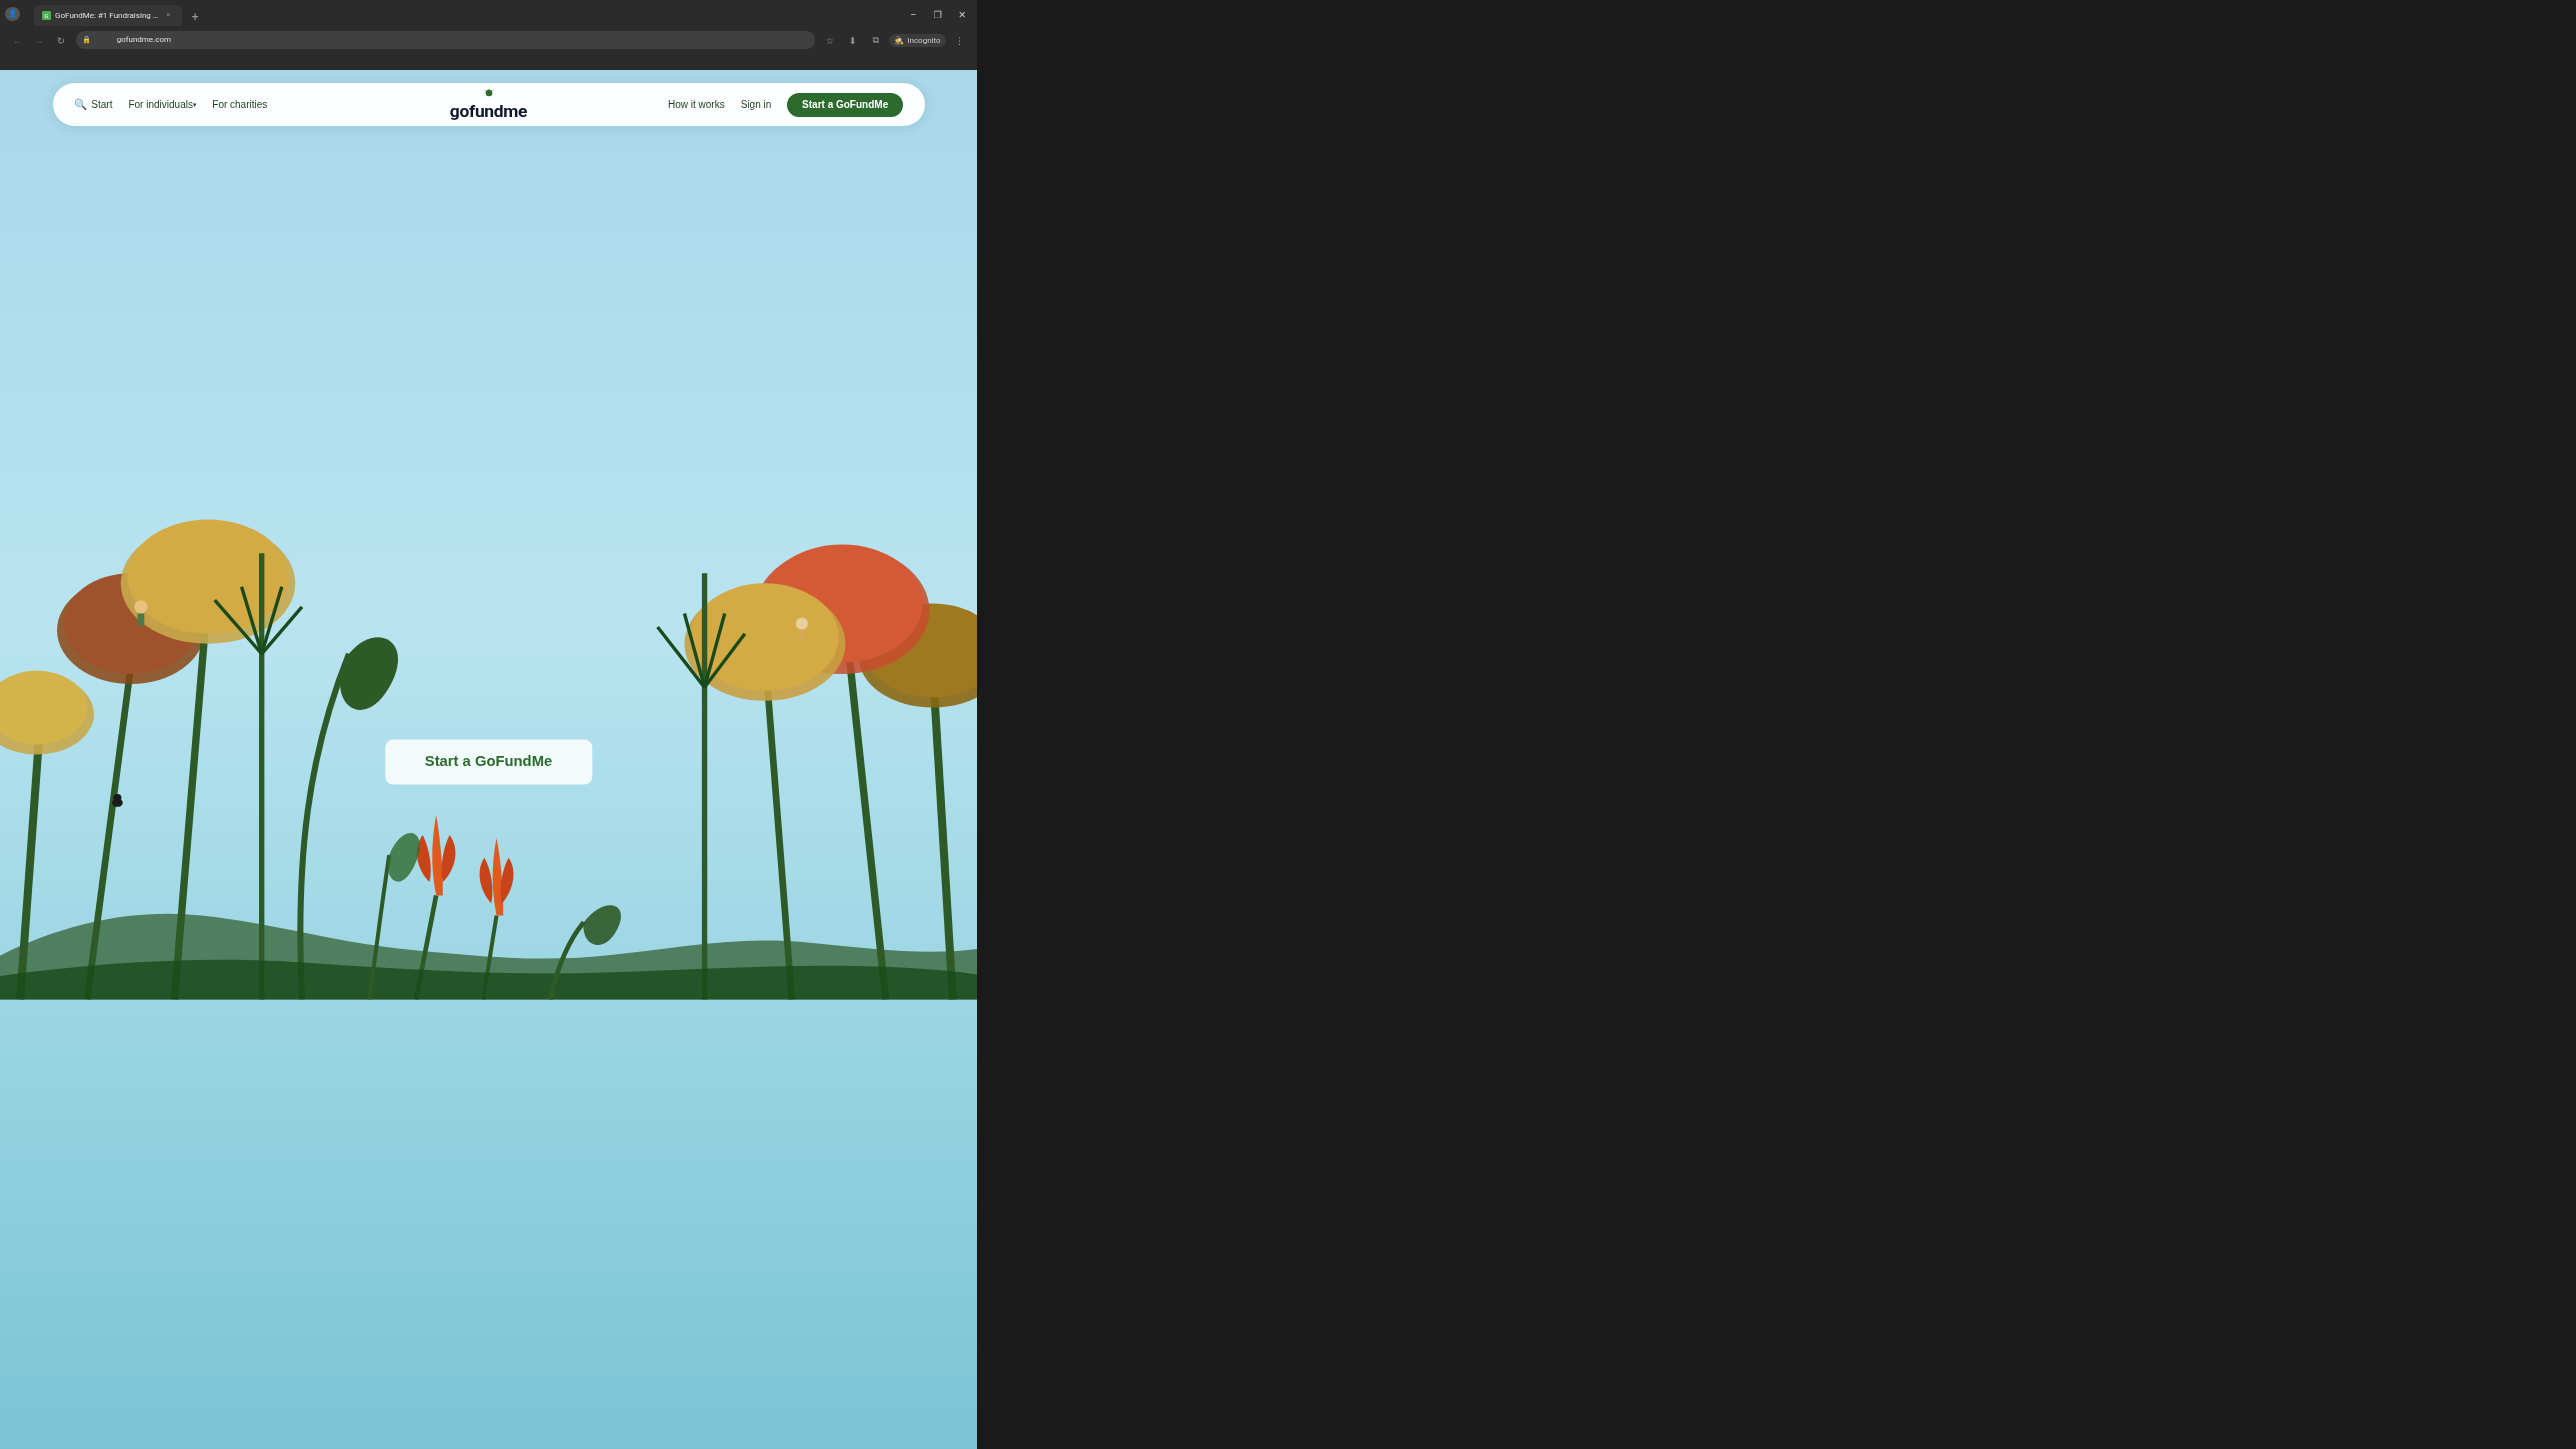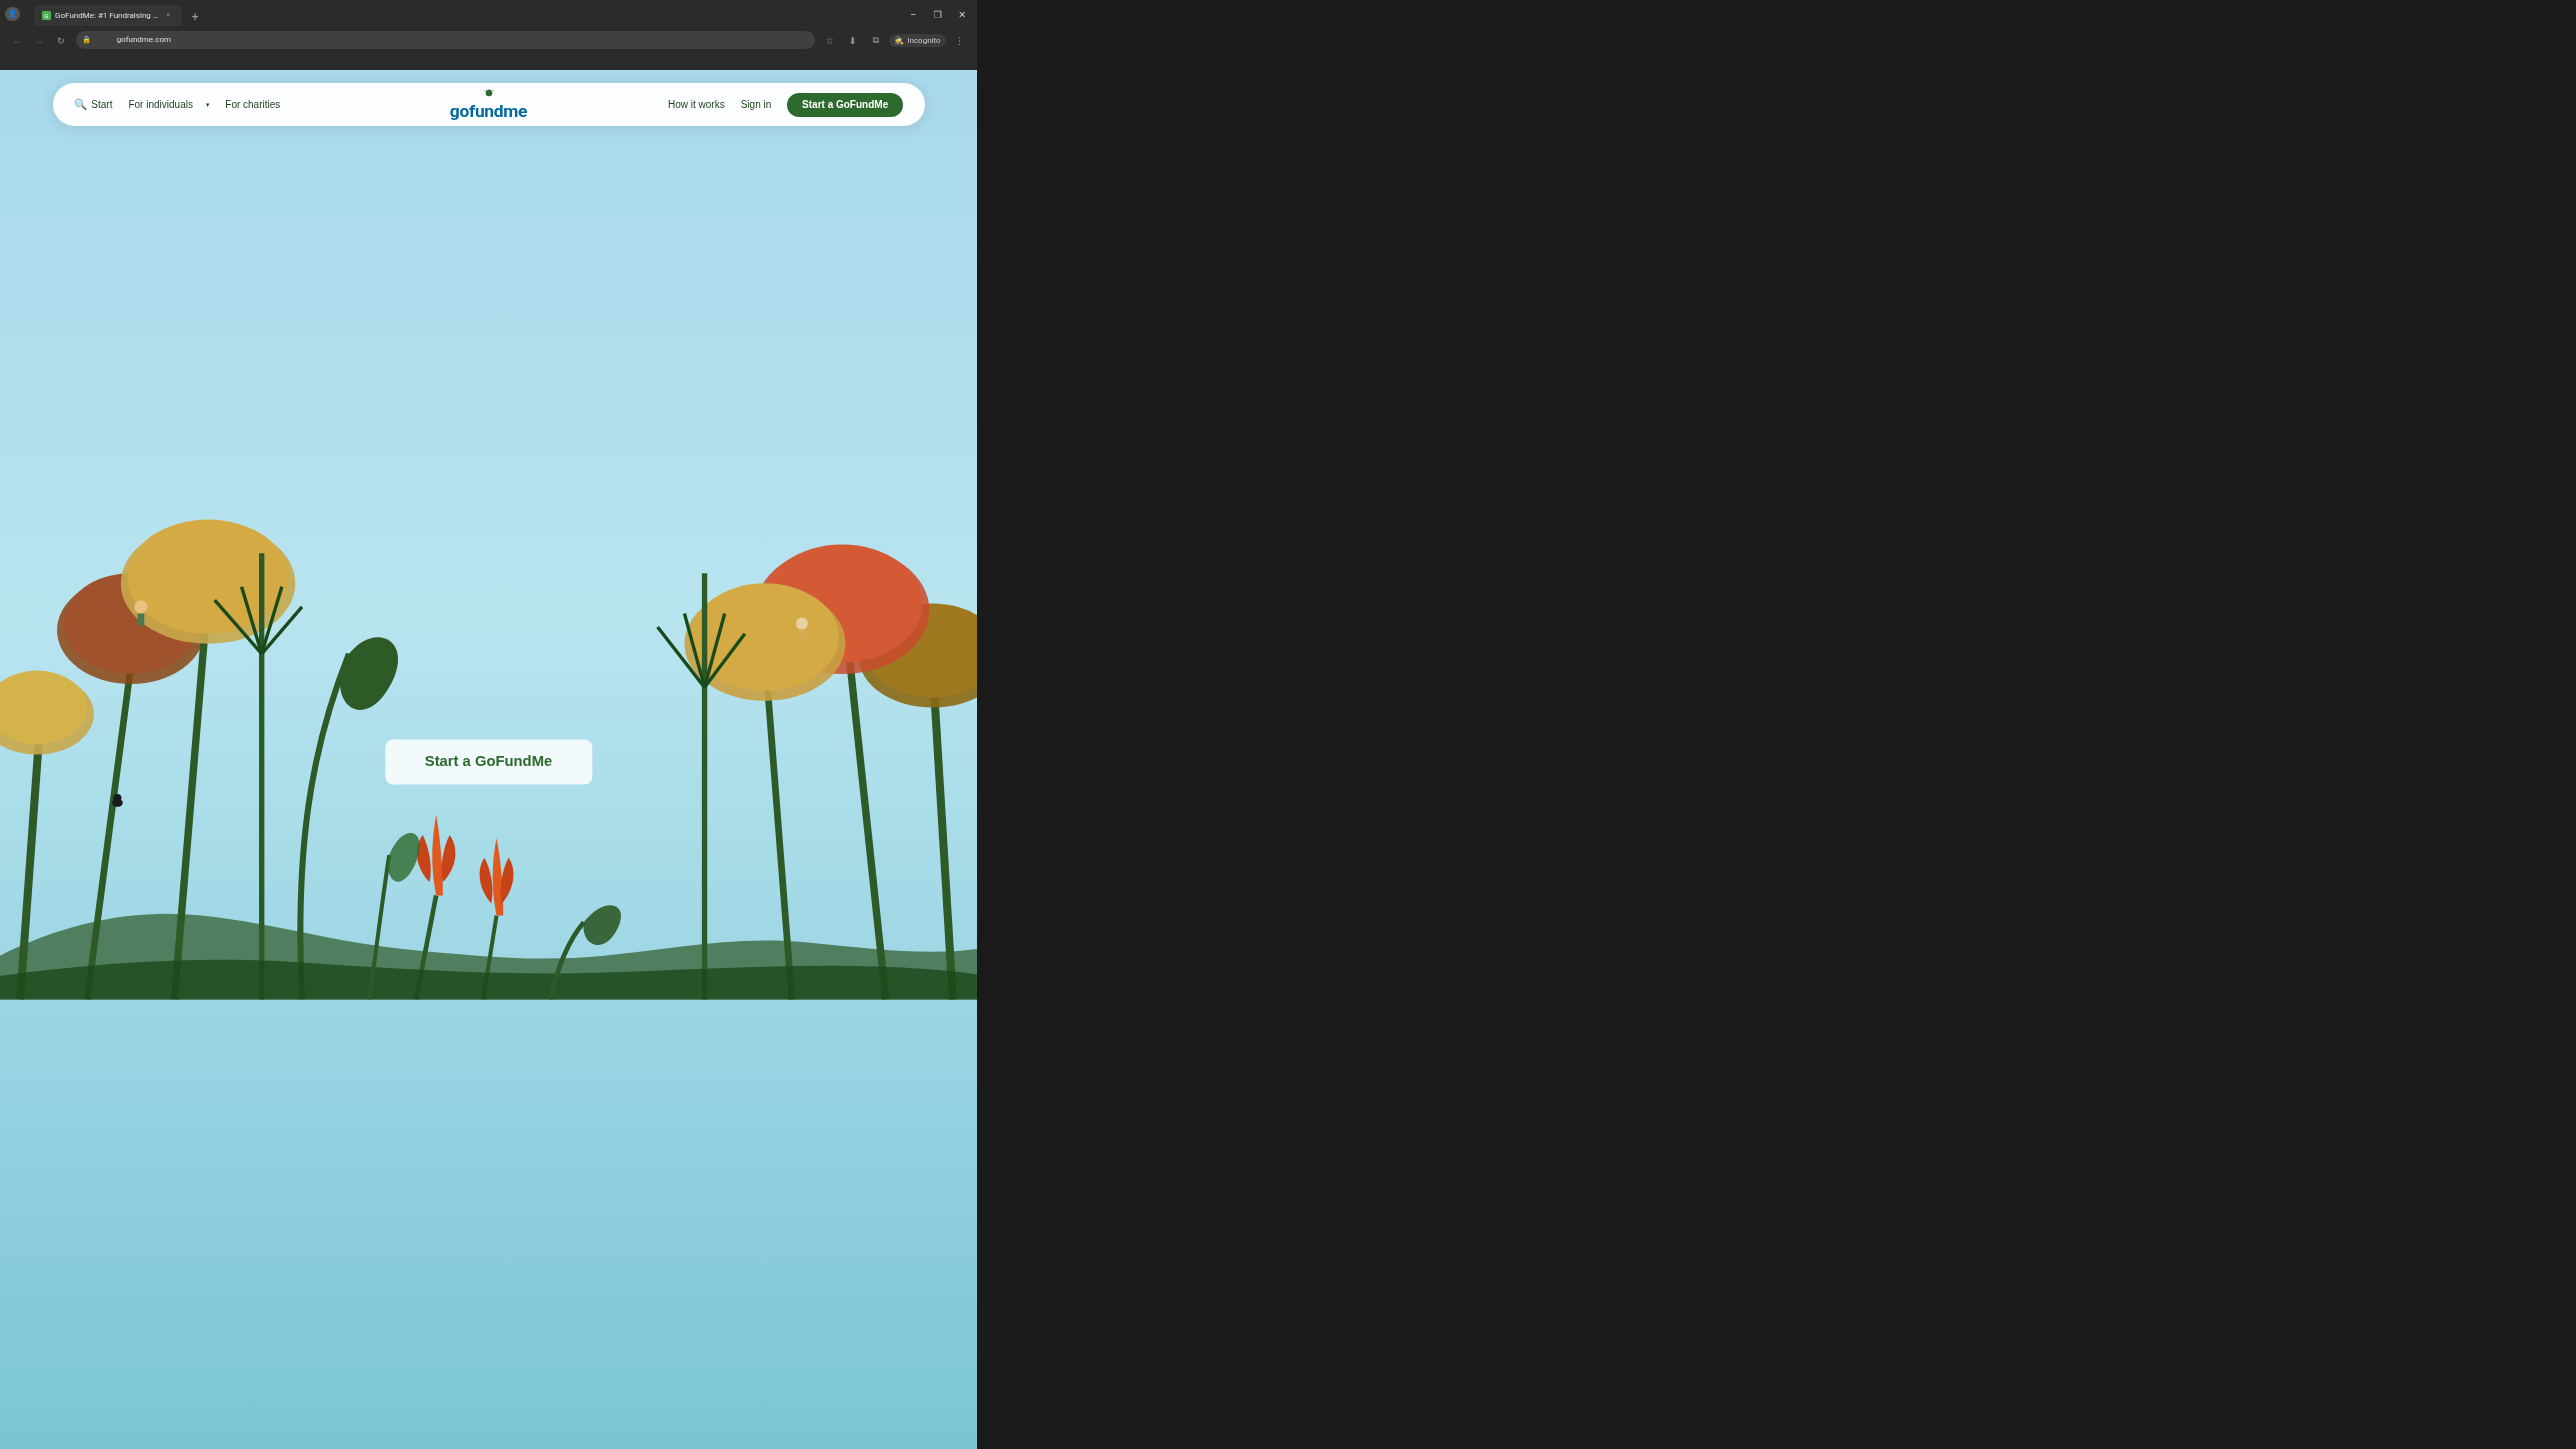--- a/index.html
+++ b/index.html
@@ -251,21 +251,21 @@
       font-size: 10px;
       cursor: pointer;
       background: none;
       border: none;
       padding: 0;
     }
 
     .nav-link {
       display: flex;
       align-items: center;
-      gap: 13px;
+      gap: 0;
       color: #1a3d1a;
       font-size: 10px;
       cursor: pointer;
       font-weight: 500;
       text-decoration: none;
       background: none;
       border: none;
       padding: 0;
     }
 
@@ -276,21 +276,21 @@
 
     .nav-center {
       display: flex;
       align-items: center;
       justify-content: center;
     }
 
     .logo-text {
       font-size: 17.4px;
       font-weight: 700;
-      color: #0369a1;
+      color: #0f172a;
       letter-spacing: -0.3px;
     }
 
     .nav-right {
       display: flex;
       align-items: center;
       gap: 16px;
       flex: 1;
       justify-content: flex-end;
     }

